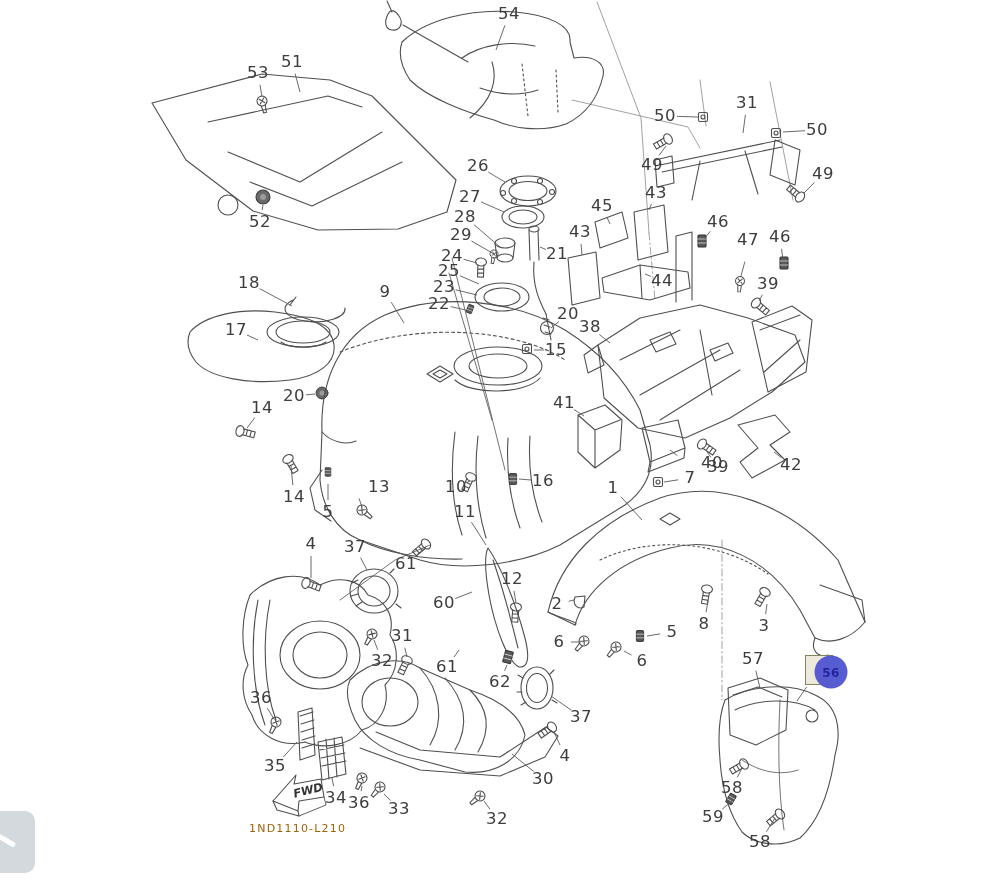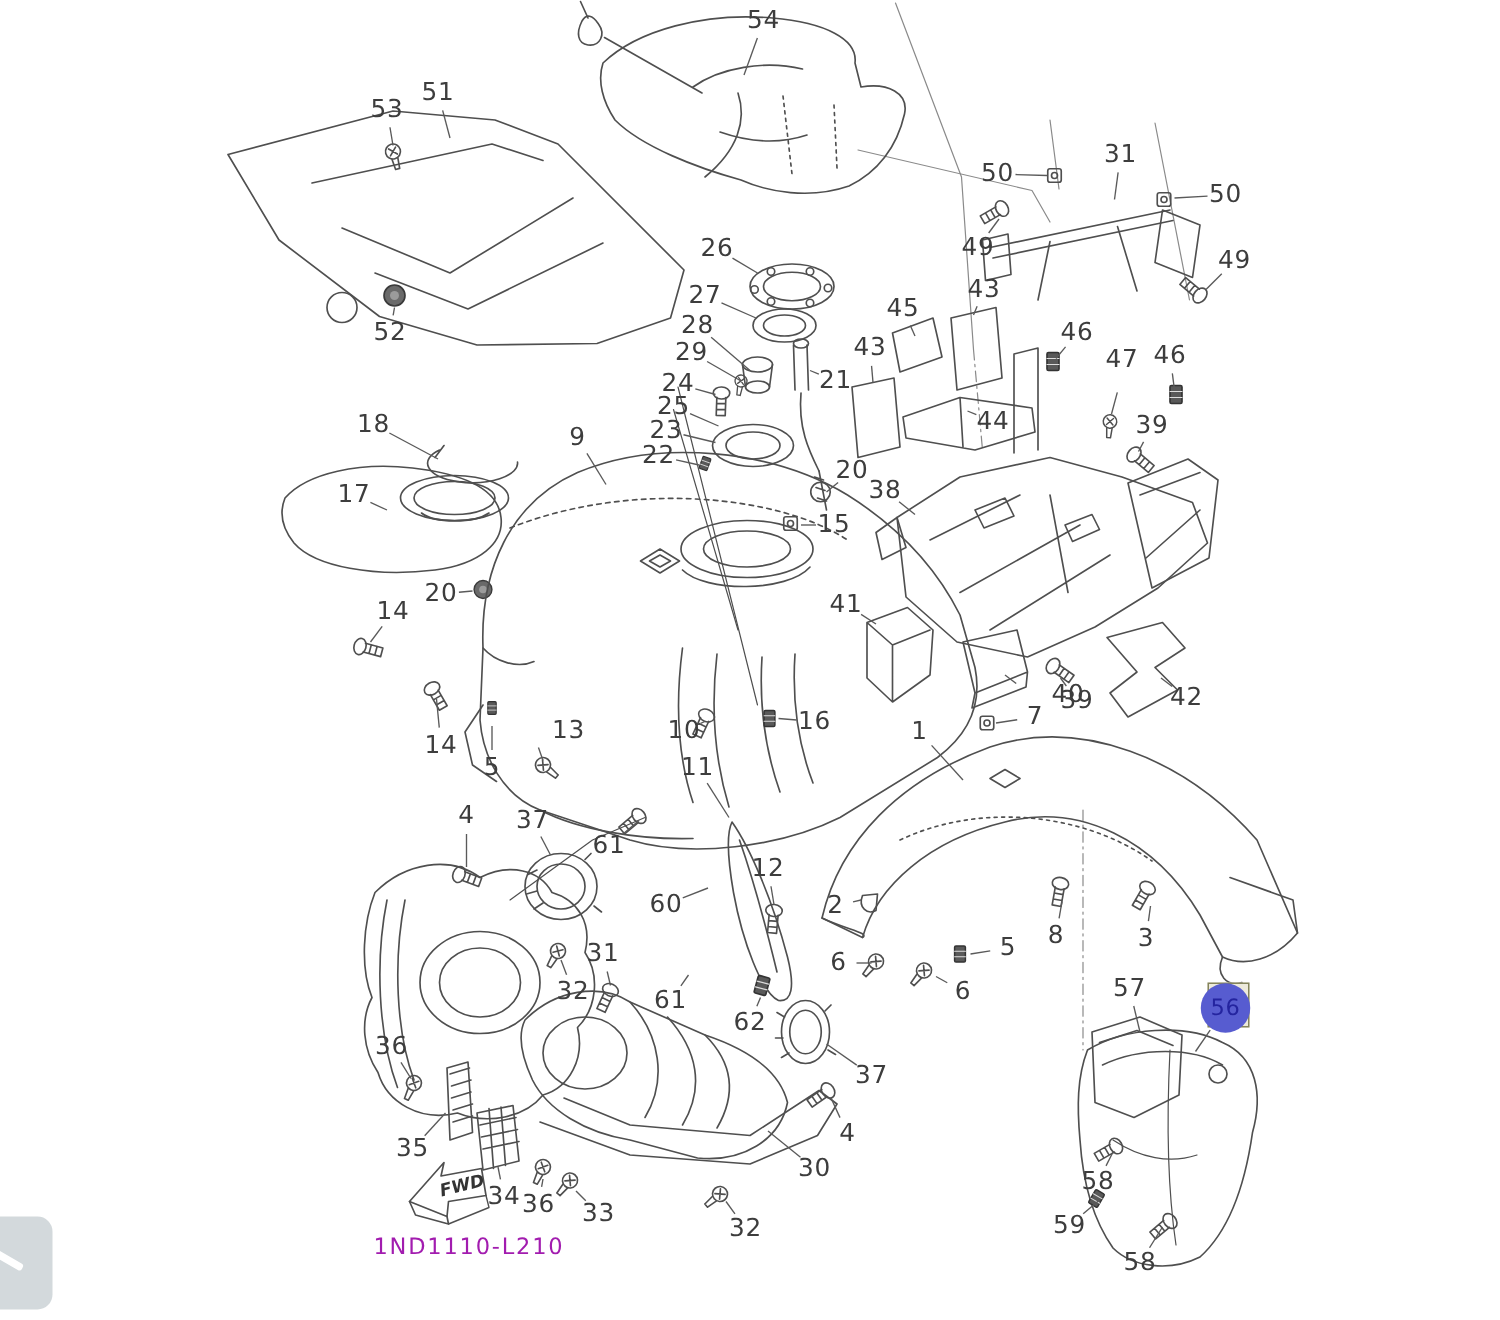--- a/index.html
+++ b/index.html
@@ -6,23 +6,23 @@
   #stage{position:relative;width:1000px;height:880px;background:#fff;overflow:hidden;
          font-family:"DejaVu Sans","Liberation Sans",sans-serif;}
   #art-layer,#leader-layer{position:absolute;left:0;top:0;width:1000px;height:880px;}
   #art-layer{z-index:1;}
   #leader-layer{z-index:2;pointer-events:none;}
   #leader-layer line{stroke:#5a5a5a;stroke-width:0.9;}
   #callout-layer{position:absolute;left:0;top:0;width:1000px;height:880px;z-index:3;}
   .callout{position:absolute;transform:translate(-50%,-50%);font-size:16.5px;
            color:#3d3d3d;letter-spacing:.5px;cursor:pointer;line-height:1;user-select:none;}
   .callout.highlight{width:33px;height:33px;border-radius:50%;display:flex;
-           align-items:center;justify-content:center;font-size:15px;font-weight:normal;}
+           align-items:center;justify-content:center;font-size:12px;font-weight:bold;margin-left:14px;}
   #highlight-box{position:absolute;left:805px;top:655px;width:26px;height:28px;z-index:2;}
-  #part-code{position:absolute;left:249px;top:822px;font-size:15px;color:#a21caf;
+  #part-code{position:absolute;left:249px;top:822px;font-size:11px;color:#a16207;
            letter-spacing:1.2px;z-index:3;}
   #corner-icon{position:absolute;left:-9px;top:811px;width:44px;height:62px;
            background:#d3d9dc;border-radius:10px;z-index:4;}
   #corner-icon::after{content:'';position:absolute;width:32px;height:5px;background:#fff;
            border-radius:2px;left:-6px;top:24px;transform:rotate(30deg);}
 </style>
 </head>
 <body>
 
 <div id="stage">

